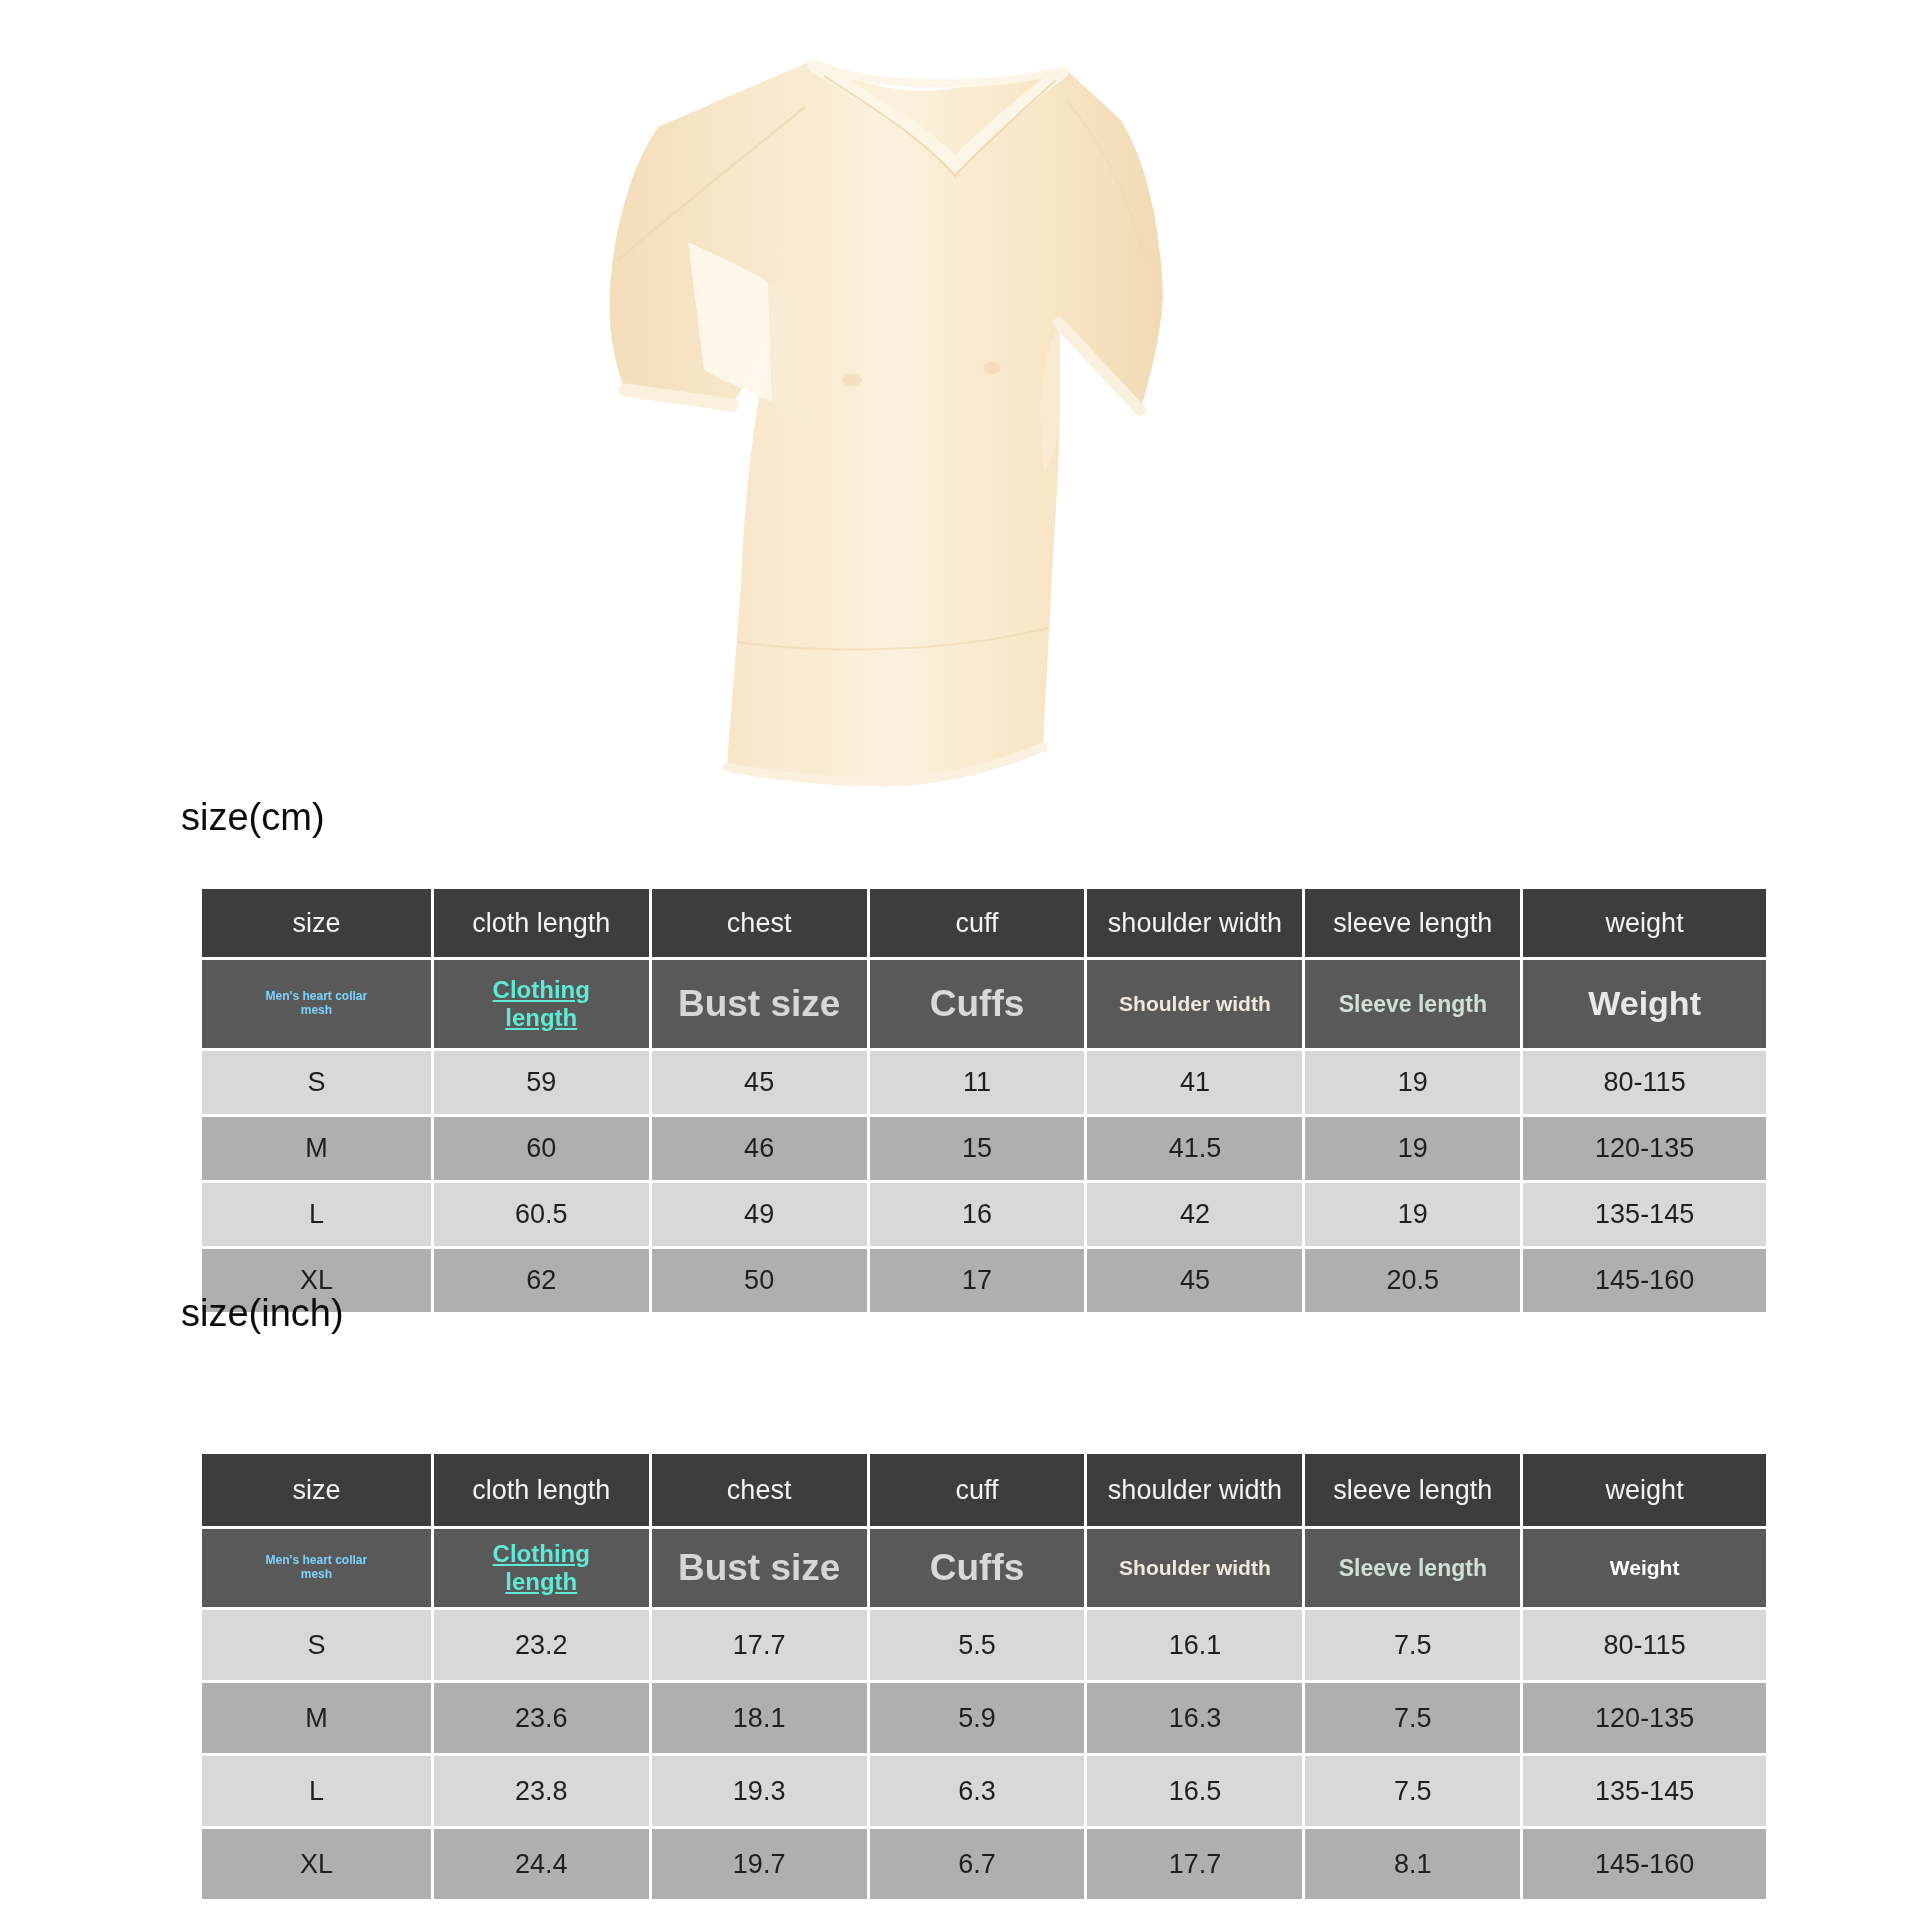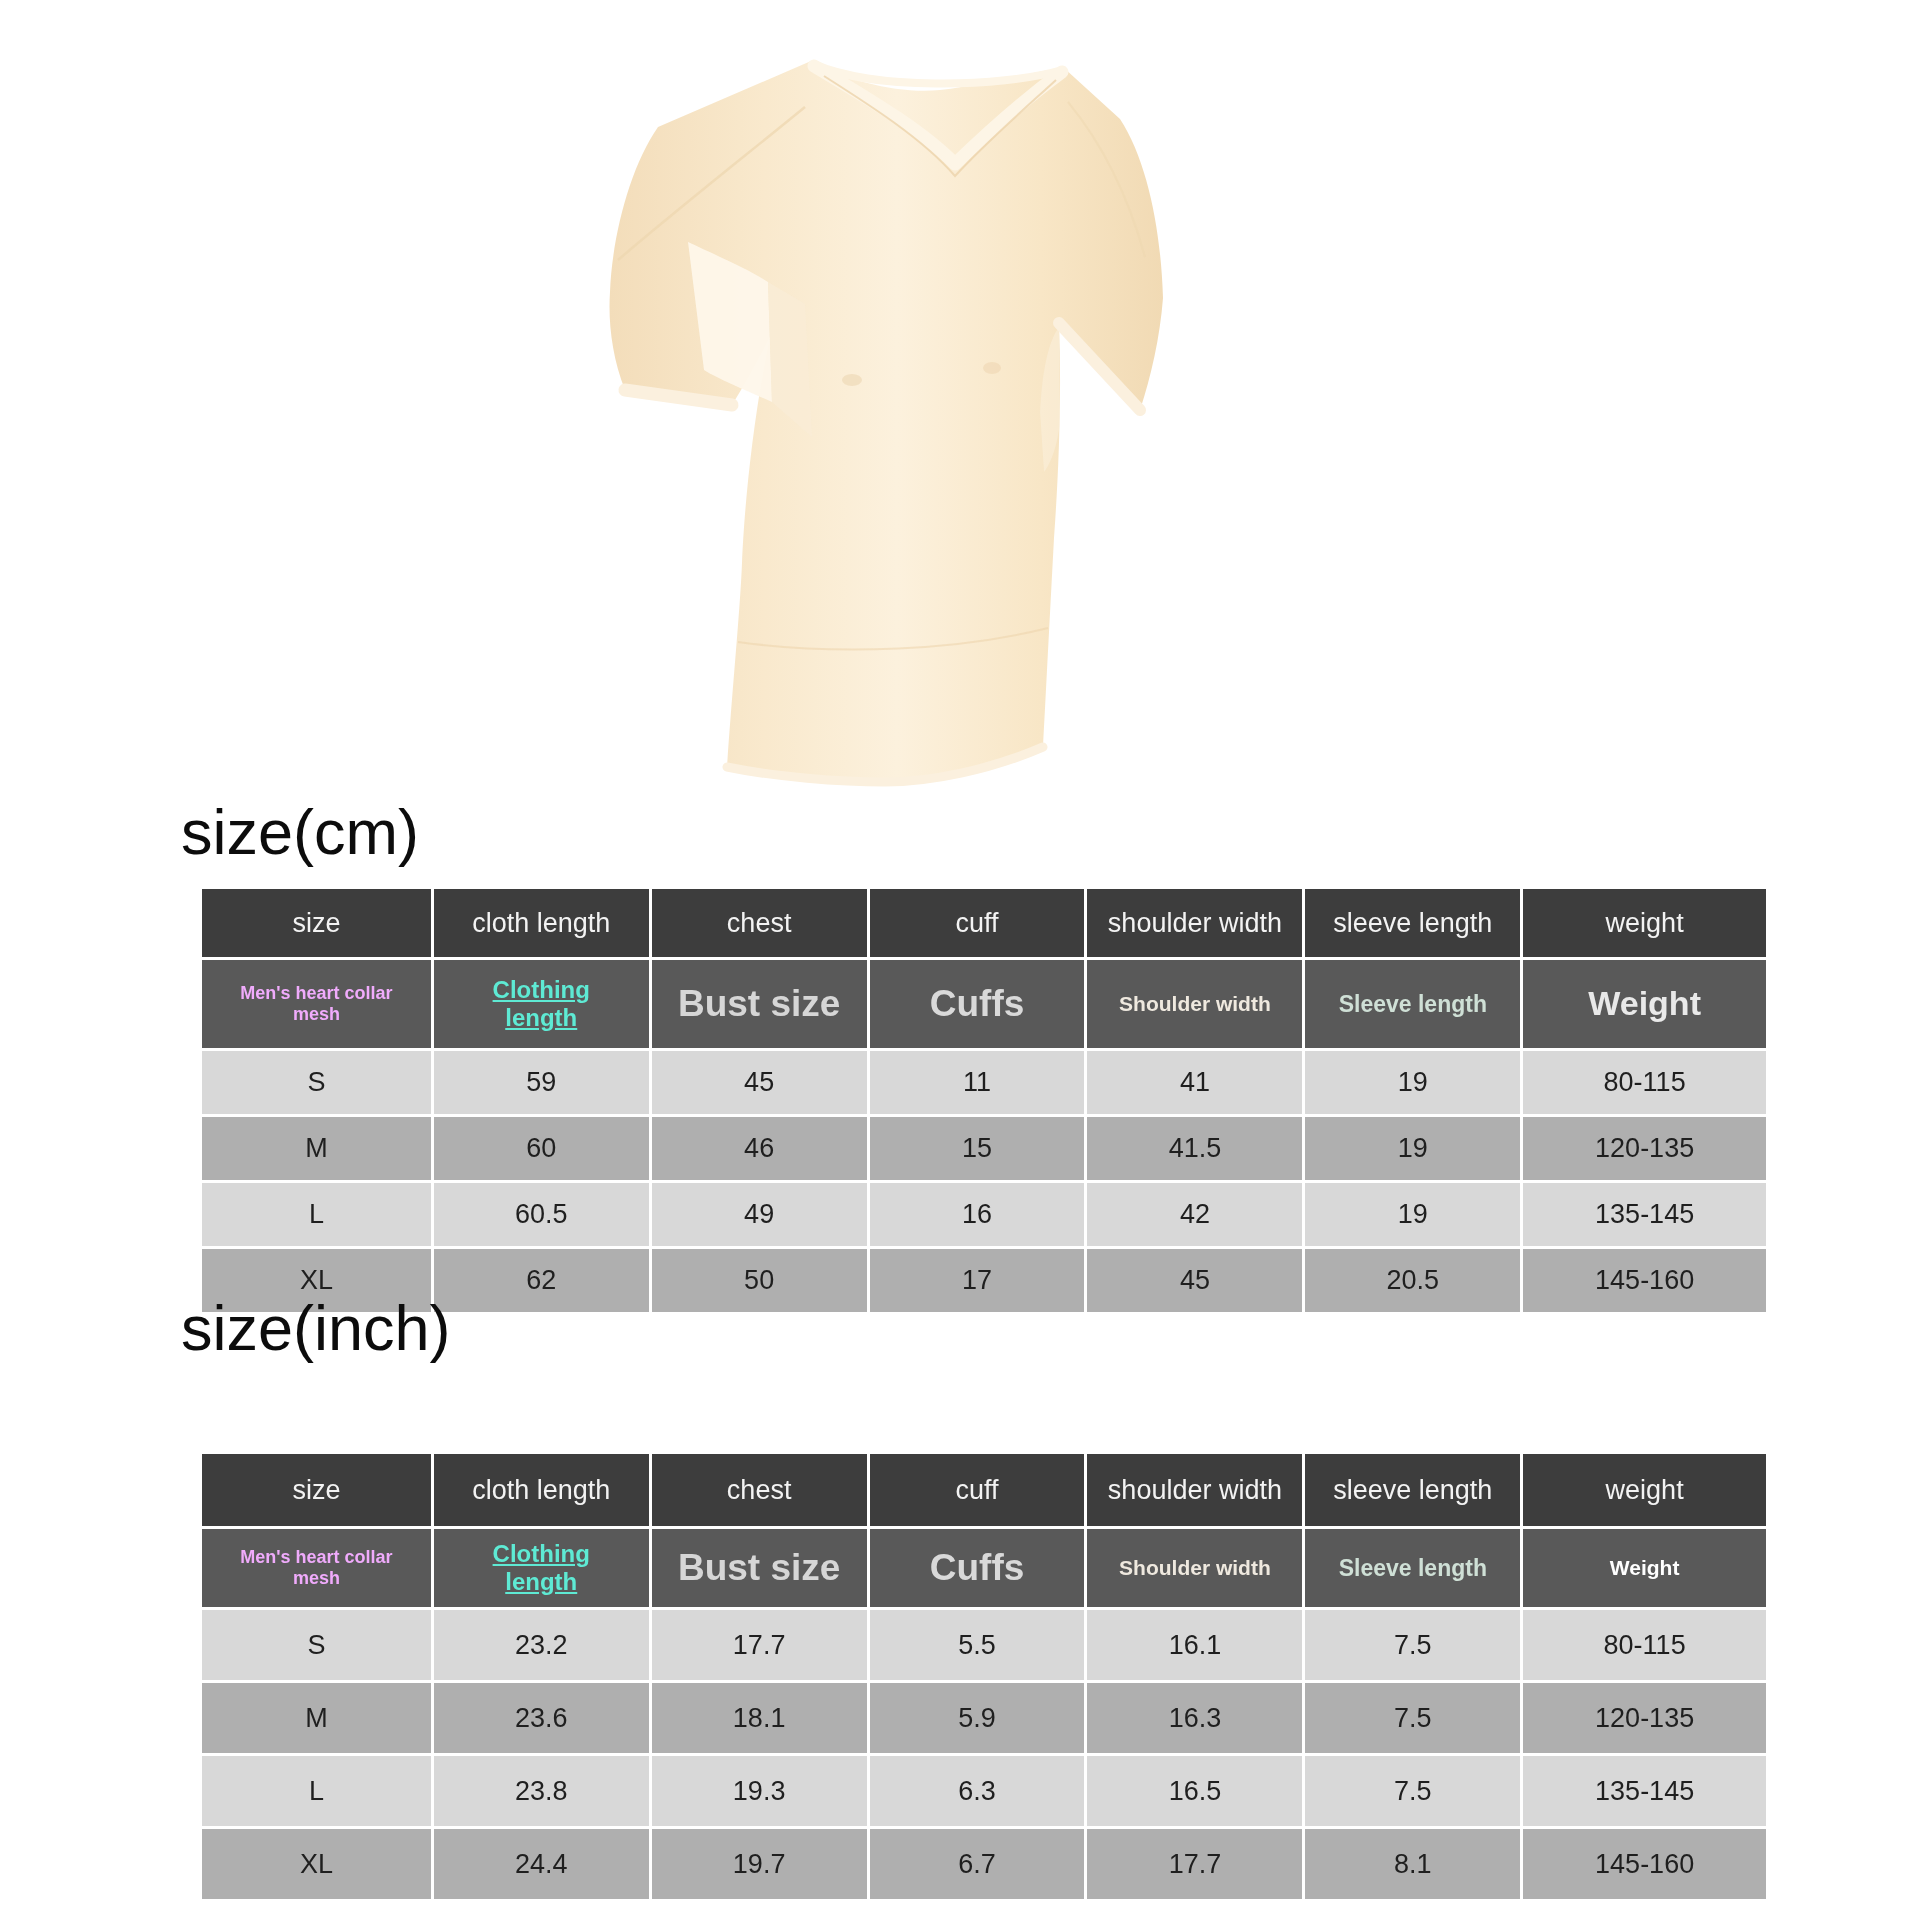--- a/index.html
+++ b/index.html
@@ -4,21 +4,21 @@
 <style>
   html,body{margin:0;padding:0;background:#ffffff;}
   .page{
     position:relative;width:1920px;height:1920px;background:#ffffff;overflow:hidden;
     font-family:"Liberation Sans","DejaVu Sans",sans-serif;
   }
   
   .shirt-wrap{position:absolute;left:600px;top:42px;width:575px;height:760px;}
   
   .sec-title{
-    position:absolute;left:181px;margin:0;font-size:63px;font-weight:500;
+    position:absolute;left:181px;margin:0;font-size:38px;font-weight:500;
     color:#0c0c0c;letter-spacing:0px;
   }
   #title-cm{top:796px;}
   #title-inch{top:1292px;}
   
   table.size-table{
     position:absolute;left:199px;width:1570px;table-layout:fixed;
     border-collapse:separate;border-spacing:3px;
   }
   #table-cm{top:886px;}
@@ -29,21 +29,21 @@
   
   .size-table tr.h1 td{
     background:#3d3d3d;color:#f3f3f3;font-size:27px;font-weight:400;height:68px;
   }
   #table-inch tr.h1 td{height:72px;}
   
   .size-table tr.h2 td{
     background:#595959;height:88px;white-space:pre-line;line-height:1.15;font-weight:bold;
   }
   #table-inch tr.h2 td{height:78px;}
-  .size-table tr.h2 td:nth-child(1){font-size:18px;color:#f0abfc;margin-top:19px;}
+  .size-table tr.h2 td:nth-child(1){font-size:12px;color:#7dd3fc;margin-top:19px;}
   .size-table tr.h2 td:nth-child(2){font-size:24px;color:#5eead4;text-decoration:underline;}
   .size-table tr.h2 td:nth-child(3){font-size:37px;color:#d6d6d6;margin-top:40px;}
   .size-table tr.h2 td:nth-child(4){font-size:37px;color:#d9d9d9;}
   .size-table tr.h2 td:nth-child(5){font-size:21px;color:#efe9df;}
   .size-table tr.h2 td:nth-child(6){font-size:23px;color:#cfe0d6;}
   #table-cm  tr.h2 td:nth-child(7){font-size:34px;color:#e9e9e9;}
   #table-inch tr.h2 td:nth-child(7){font-size:21px;color:#ffffff;}
   
   .size-table tr.r td{font-size:27px;color:#1f1f1f;height:63px;}
   #table-inch tr.r td{height:70px;}

